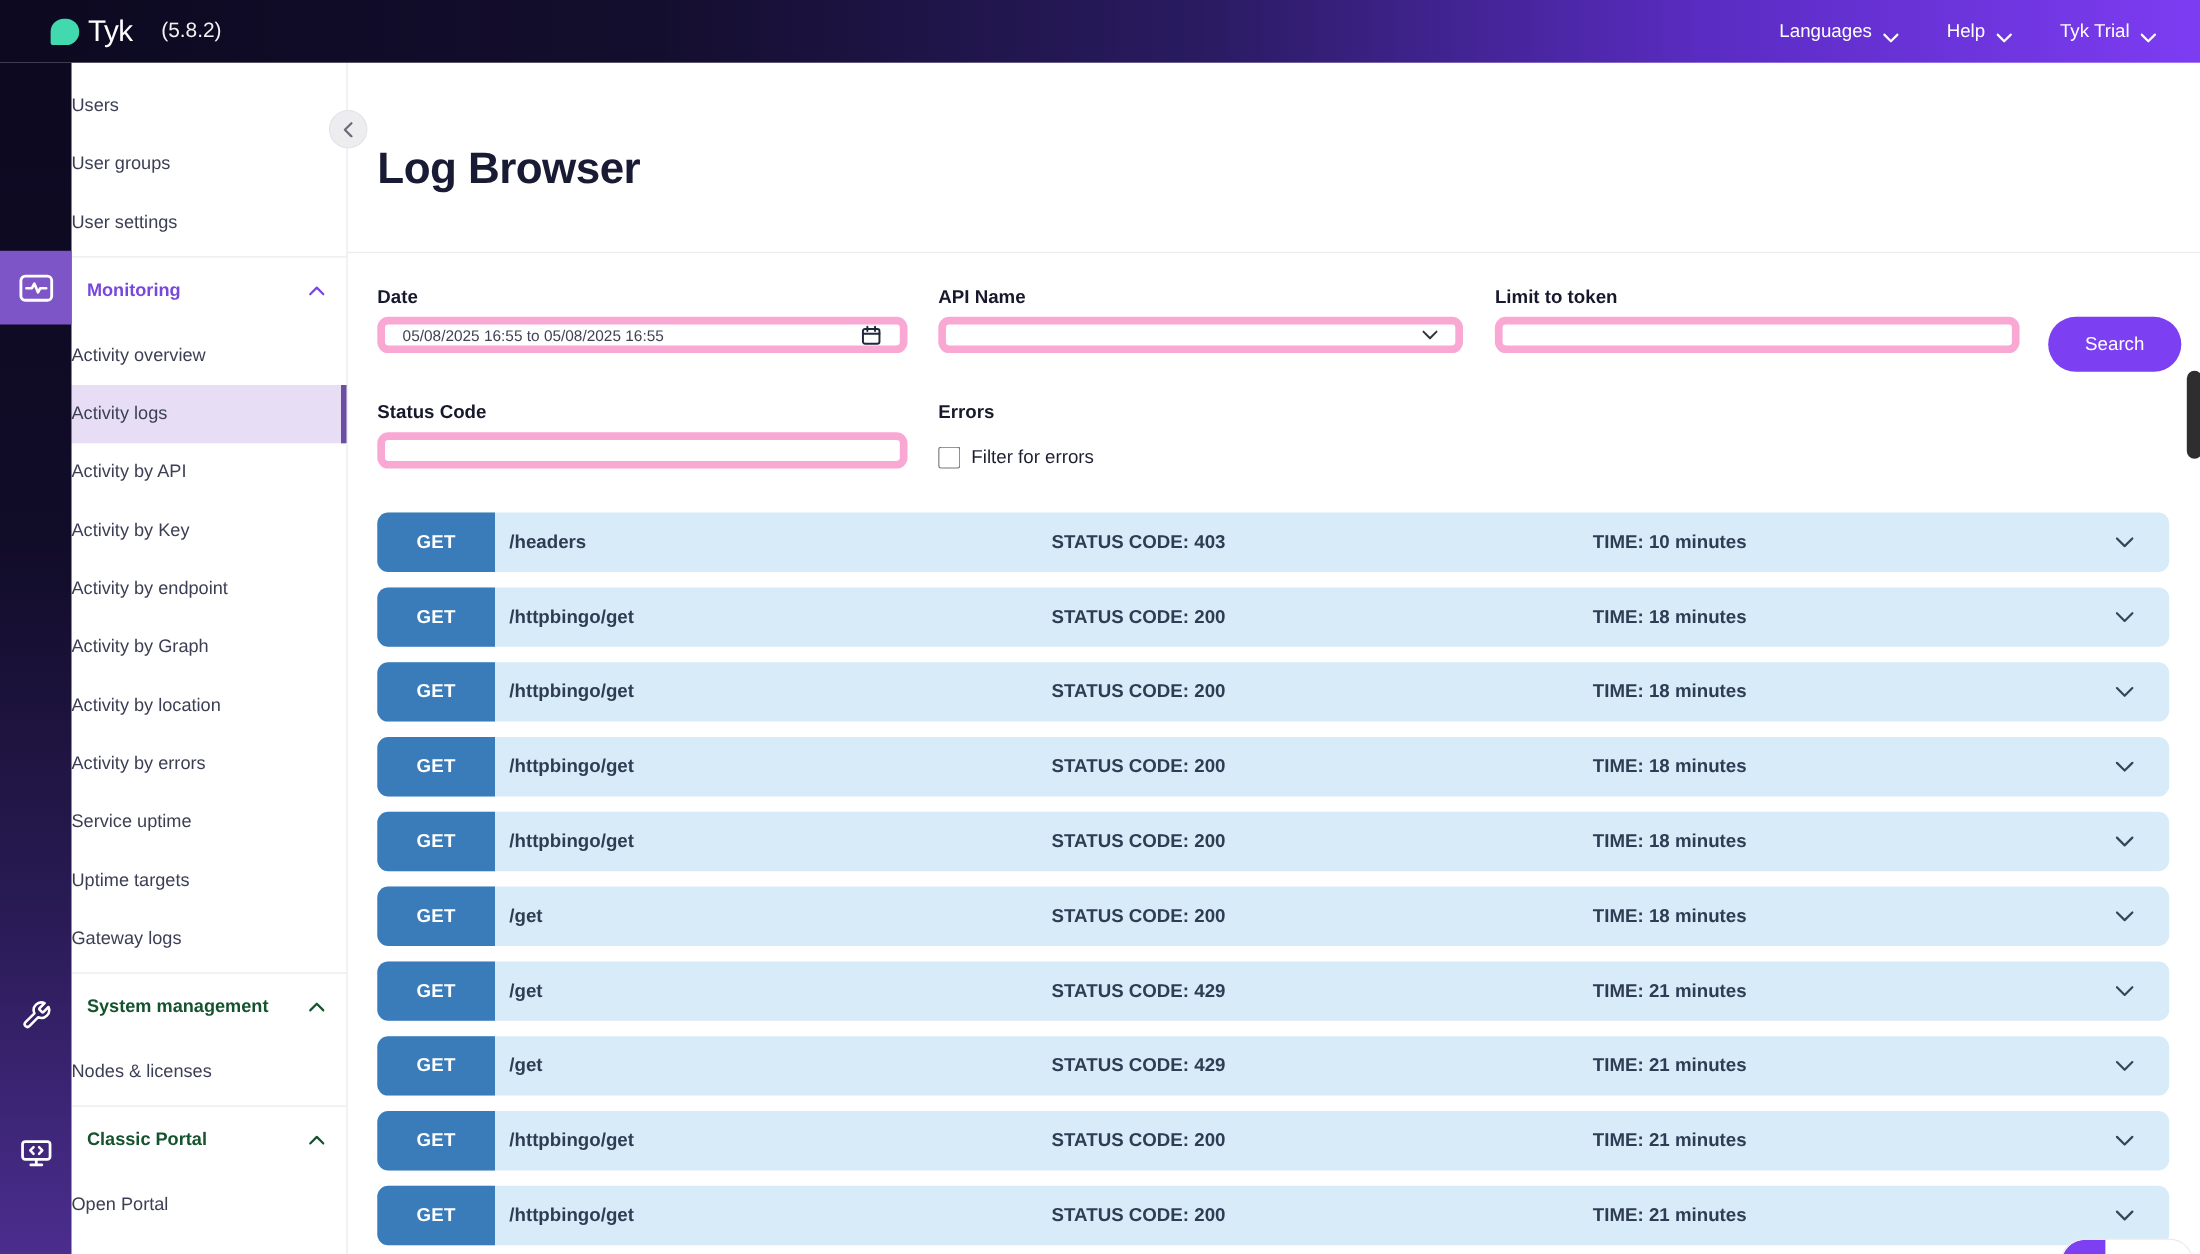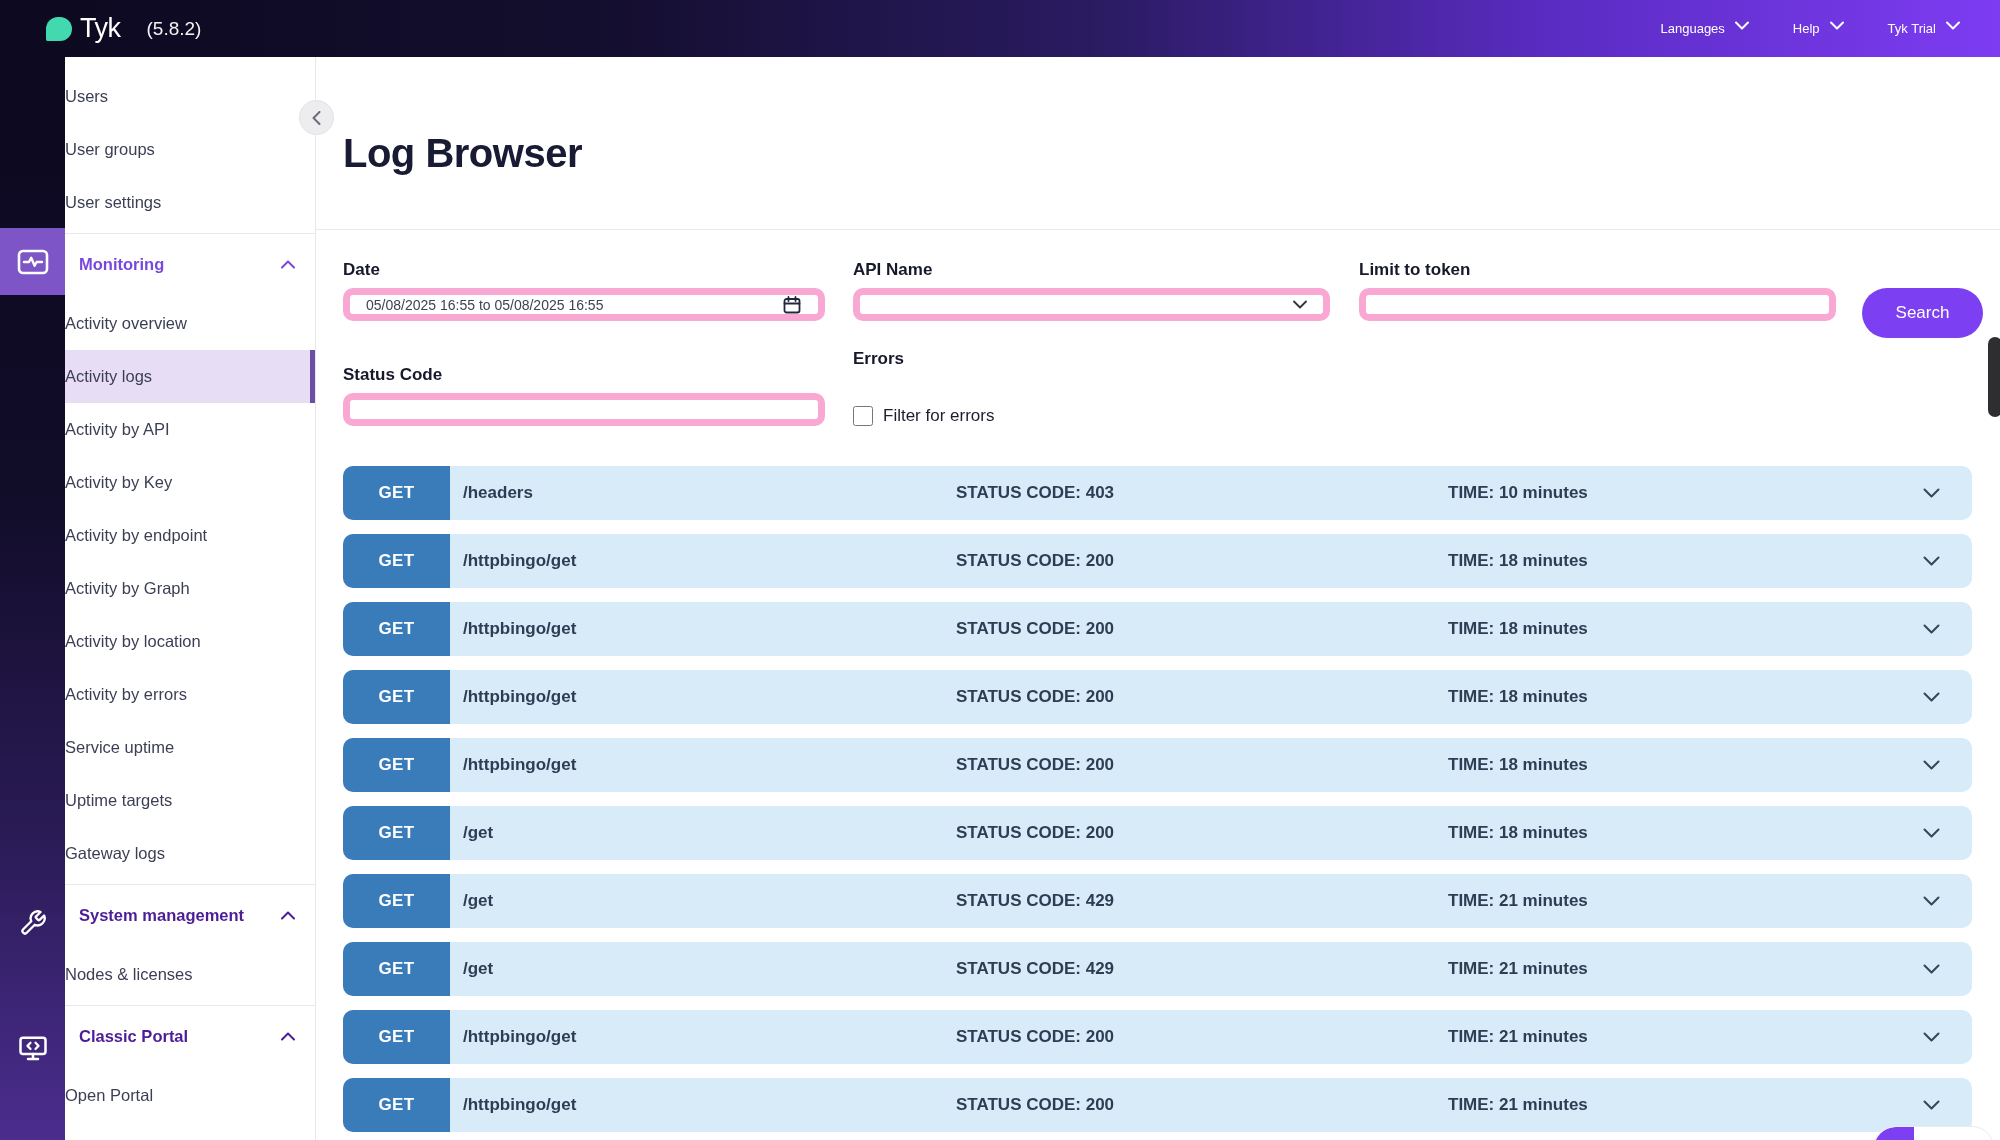--- a/index.html
+++ b/index.html
@@ -8,58 +8,58 @@
 
   
   .topbar { position:absolute; left:0; top:0; width:2000px; height:57px;
     background:linear-gradient(90deg,#0c0920 0%,#140e2e 30%,#2a1b62 55%,#5b2cc4 78%,#7d3cf2 100%);
     display:flex; align-items:center; justify-content:space-between; padding:0 40px 0 46px; z-index:30; }
   .brand { display:flex; align-items:center; gap:8px; }
   .brand-mark { width:26px; height:24px; background:#41d9ad; border-radius:13px 13px 13px 2px; }
   .brand-name { color:#fff; font-size:27px; font-weight:400; letter-spacing:-0.5px; }
   .brand-ver { color:rgba(255,255,255,0.95); font-size:19px; margin-left:18px; }
   .top-menus { display:flex; align-items:center; gap:44px; }
-  .top-menu { display:flex; align-items:flex-start; gap:10px; color:#fff; font-size:13px; cursor:pointer; }
+  .top-menu { display:flex; align-items:flex-end; gap:10px; color:#fff; font-size:17px; cursor:pointer; }
 
   
   .rail { position:absolute; left:0; top:57px; width:65px; height:1083px;
     background:linear-gradient(180deg,#0c0920 0%,#110c28 40%,#2a1b56 72%,#4b2d8e 100%); z-index:20; }
   .rail-btn { position:absolute; left:0; width:65px; height:67px; display:flex; align-items:center; justify-content:center; }
   .rail-btn.active { background:#7d55c7; }
   .rail-monitoring { top:171px; }
   .rail-tools { top:832px; }
   .rail-portal { top:958px; }
 
   
   .sidebar { position:absolute; left:65px; top:57px; width:251px; height:1083px; background:#fff;
     border-right:1px solid #e7e7ec; padding-top:13px; z-index:10; }
   .side-item { height:53px; display:flex; align-items:center; font-size:16.5px;
     color:#3c3f54; cursor:pointer; }
   .side-item.selected { background:#e7def6; border-right:5px solid #6a4fa3; }
   .side-section { height:53px; margin-bottom:6px; display:flex; align-items:center; justify-content:space-between;
-    padding:0 20px 0 14px; font-size:16.5px; font-weight:700; color:#4c1d95; cursor:pointer; }
+    padding:0 20px 0 14px; font-size:16.5px; font-weight:700; color:#14532d; cursor:pointer; }
   .side-section.active { color:#7848dc; }
   .side-divider { height:1px; background:#e8e8ec; margin:4px 0; }
   .chev-up { flex:0 0 auto; }
 
   .collapse-btn { position:absolute; left:299px; top:100px; width:35px; height:35px; border-radius:50%;
     background:#ededf0; border:1px solid #e2e2e8; display:flex; align-items:center; justify-content:center;
     z-index:40; cursor:pointer; color:#6b6b78; }
 
   
   .main { position:absolute; left:316px; top:57px; width:1684px; height:1083px; background:#fff;margin-top:36px; }
   .page-title { position:absolute; left:27px; top:38px; font-size:40px; font-weight:800; color:#181b33;
     letter-spacing:-0.5px; }
   .title-divider { position:absolute; left:0; top:136px; width:1684px; height:1px; background:#e9eaee; }
 
   .f-label { position:absolute; font-size:17px; font-weight:700; color:#16182b; }
   .f-input { position:absolute; height:33px; background:#fff; border:7px solid #f9a8d4; border-radius:10px;
     font-size:14px; color:#3f4254; padding:0 16px; display:flex; align-items:center; }
   .lbl-date { left:27px; top:167px; }  .lbl-api { left:537px; top:167px; }  .lbl-token { left:1043px; top:167px; }
-  .lbl-status { left:27px; top:272px; } .lbl-errors { left:537px; top:256px; }
+  .lbl-status { left:27px; top:272px; } .lbl-errors { left:537px; top:272px; }
   .inp-date { left:27px; top:195px; width:482px; justify-content:space-between; }
   .inp-api  { left:537px; top:195px; width:477px; justify-content:flex-end; }
   .inp-token{ left:1043px; top:195px; width:477px; }
   .inp-status{ left:27px; top:300px; width:482px; }
   .search-btn { position:absolute; left:1546px; top:195px; width:121px; height:50px; border:none; border-radius:25px;
     background:#7c3ff2; color:#fff; font-size:17px; font-family:inherit; cursor:pointer; }
   .errors-wrap { position:absolute; left:537px; top:313px; display:flex; align-items:center; gap:10px; }
   .errors-wrap input { width:20px; height:20px; accent-color:#7c3ff2; }
   .errors-wrap label { font-size:17px; color:#1c1e30; }
 

